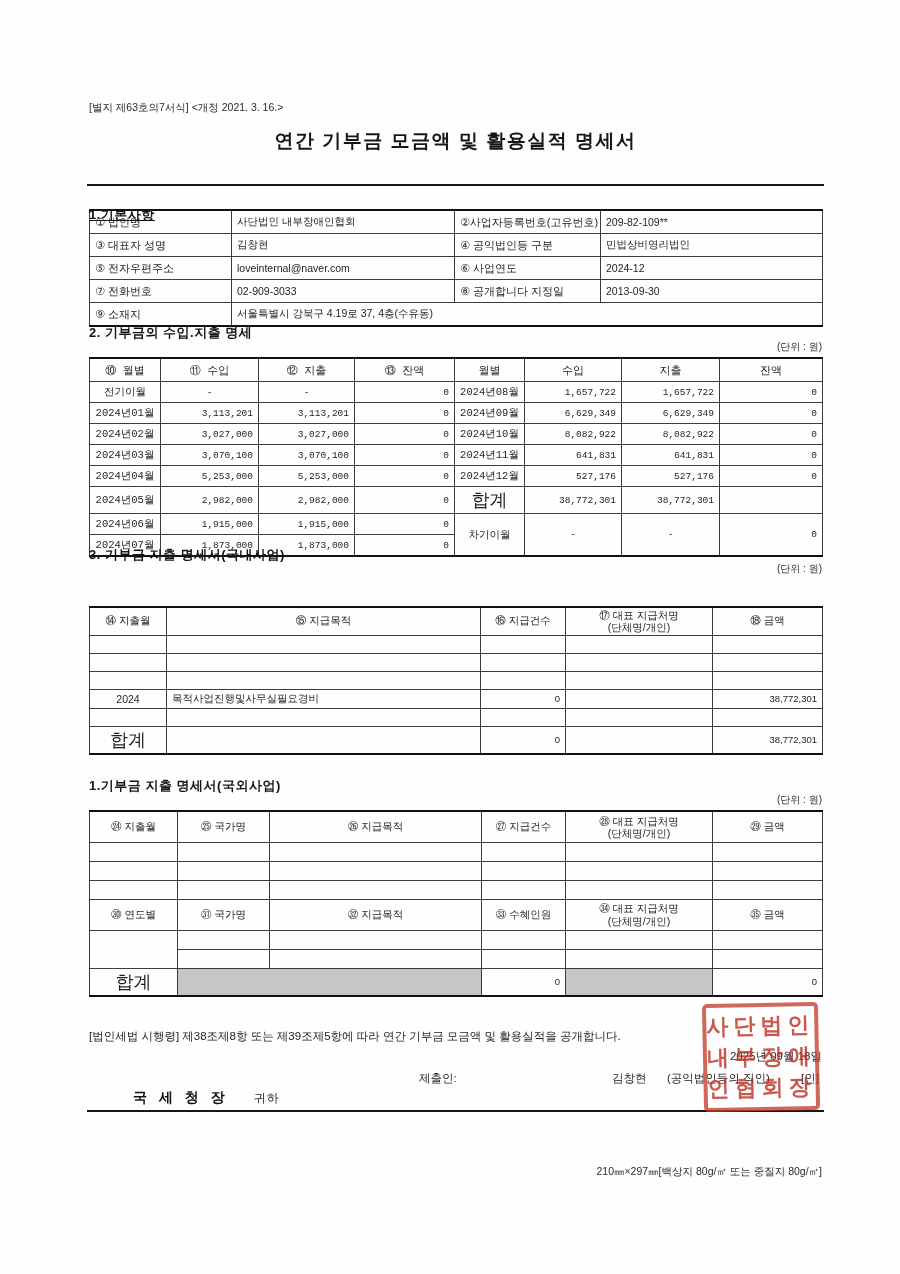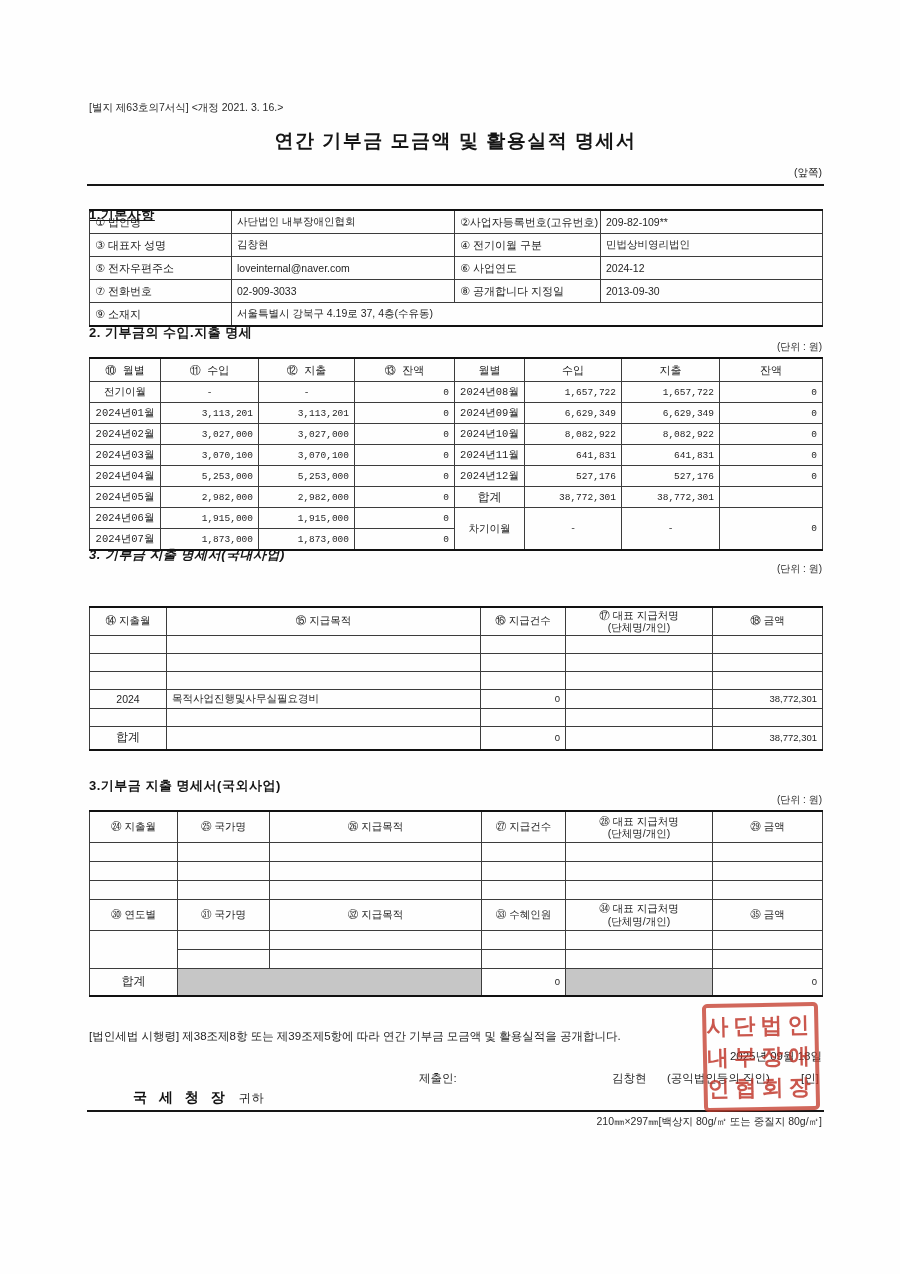--- a/index.html
+++ b/index.html
@@ -11,21 +11,21 @@
   .content-w{left:89px;width:733px;}
   .form-no{top:101px;font-size:10.5px;color:#2a2a2a;}
   .doc-title{top:128px;text-align:center;font-size:19px;font-weight:bold;letter-spacing:1.5px;color:#151515;}
   .front-label{top:166px;text-align:right;font-size:10.5px;}
   .rule{background:#161616;}
   .rule1{top:184px;left:87px;width:737px;height:2px;}
   .rule2{top:1110px;left:87px;width:737px;height:1.5px;}
   .sec-head{font-size:13px;font-weight:bold;color:#141414;letter-spacing:0.5px;}
   .h-sec1{top:206px;text-decoration:underline;}
   .h-sec2{top:324px;}
-  .h-sec3{top:546px;font-style:italic;}
+  .h-sec3{top:546px;}
   .h-sec4{top:777px;}
   .unit{text-align:right;font-size:10px;color:#2a2a2a;}
   .unit2{top:340px;}
   .unit3{top:562px;}
   .unit4{top:793px;}
   table{border-collapse:collapse;table-layout:fixed;width:733px;font-size:10.5px;color:#1e1e1e;}
   td,th{border:1px solid #3c3c3c;padding:1px 5px;font-weight:400;overflow:hidden;white-space:nowrap;}
   .t-heavy{border-top:2px solid #111;border-bottom:2px solid #111;}
   .t1{top:209px;}
   .t1 td{height:20px;font-size:10.5px;}
@@ -40,71 +40,70 @@
   .r{text-align:right;}
   .l{text-align:left;}
   .num{font-size:9.5px;}
   .rowA{height:28px;}
   .rowE{height:18px;}
   .rowE4{height:19px;}
   .rowHd4{height:31px;}
   .rowYr{height:19px;}
   .rowTot{height:24px;}
   .rowTot4{height:28px;}
-  .tot-label{font-size:12px;}
+  .tot-label{font-size:18px;}
   .gray{background:#c6c6c6;}
   .decl{top:1029px;font-size:11.5px;color:#222;}
   .date-line{top:1049px;text-align:right;padding-right:8px;font-size:11.5px;}
   .submit-line{top:1071px;font-size:11.5px;}
   .submit-label{position:absolute;left:330px;top:0;}
   .submit-name{position:absolute;left:523px;top:0;}
   .submit-note{position:absolute;left:578px;top:0;}
   .seal-mark{position:absolute;left:712px;top:0;}
   .recipient-line{top:1088px;}
   .recipient{font-size:14px;font-weight:bold;letter-spacing:4px;color:#111;margin-left:44px;}
-  .recipient-suffix{font-size:12px;margin-left:10px;letter-spacing:1px;}
-  .paper-spec{top:1115px;text-align:right;font-size:10.5px;color:#2a2a2a;}
+  .recipient-suffix{font-size:12px;margin-left:25px;letter-spacing:1px;}
+  .paper-spec{top:1165px;text-align:right;font-size:10.5px;color:#2a2a2a;}
   .stamp{
     left:703px;top:1003px;width:108px;height:94px;
     border:4px solid rgba(196,60,45,0.78);border-radius:5px;
     display:flex;flex-direction:column;justify-content:space-around;align-items:center;
     color:rgba(190,50,38,0.82);font-weight:bold;font-size:22px;letter-spacing:5px;
     transform:rotate(-1.2deg);line-height:1;text-align:center;padding:3px 0;
   }
   .stamp div{white-space:nowrap;}
 </style>
 </head>
 <body>
 
 <div class="page">
 
   <div class="abs content-w form-no">[별지 제63호의7서식] &lt;개정 2021. 3. 16.&gt;</div>
   <div class="abs content-w doc-title">연간 기부금 모금액 및 활용실적 명세서</div>
-  <div class="abs content-w front-label">(앞쪽)</div>
   <div class="abs rule rule1"></div>
 
   <div class="abs content-w sec-head h-sec1">1.기본사항</div>
   <table class="abs content-w t1 t-heavy">
     <colgroup>
         <col style="width:142px">
         <col style="width:223px">
         <col style="width:146px">
         <col style="width:222px">
       </colgroup>
     <tbody>
         <tr>
       <td class="lab">① 법인명</td>
       <td class="l">사단법인  내부장애인협회</td>
       <td class="lab">②사업자등록번호(고유번호)</td>
       <td class="l">209-82-109**</td>
     </tr>
     <tr>
       <td class="lab">③ 대표자 성명</td>
       <td class="l">김창현</td>
-      <td class="lab">④ 전기이월 구분</td>
+      <td class="lab">④ 공익법인등 구분</td>
       <td class="l">민법상비영리법인</td>
     </tr>
     <tr>
       <td class="lab">⑤ 전자우편주소</td>
       <td class="l">loveinternal@naver.com</td>
       <td class="lab">⑥ 사업연도</td>
       <td class="l">2024-12</td>
     </tr>
     <tr>
       <td class="lab">⑦ 전화번호</td>
@@ -278,21 +277,21 @@
     <tr class="rowTot">
       <td class="c tot-label">합계</td>
       <td></td>
       <td class="r num">0</td>
       <td></td>
       <td class="r num">38,772,301</td>
     </tr>
   </tbody>
     </table>
 
-  <div class="abs content-w sec-head h-sec4">3.기부금 지출 명세서(국외사업)</div>
+  <div class="abs content-w sec-head h-sec4">1.기부금 지출 명세서(국외사업)</div>
   <div class="abs content-w unit unit4">(단위 : 원)</div>
   <table class="abs content-w t4 t-heavy">
     <colgroup>
         <col style="width:88px">
         <col style="width:92px">
         <col style="width:212px">
         <col style="width:84px">
         <col style="width:147px">
         <col style="width:110px">
       </colgroup>

